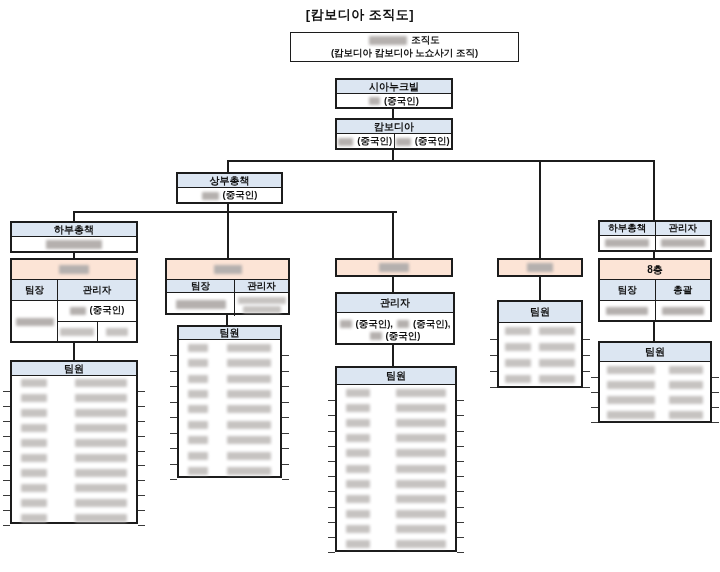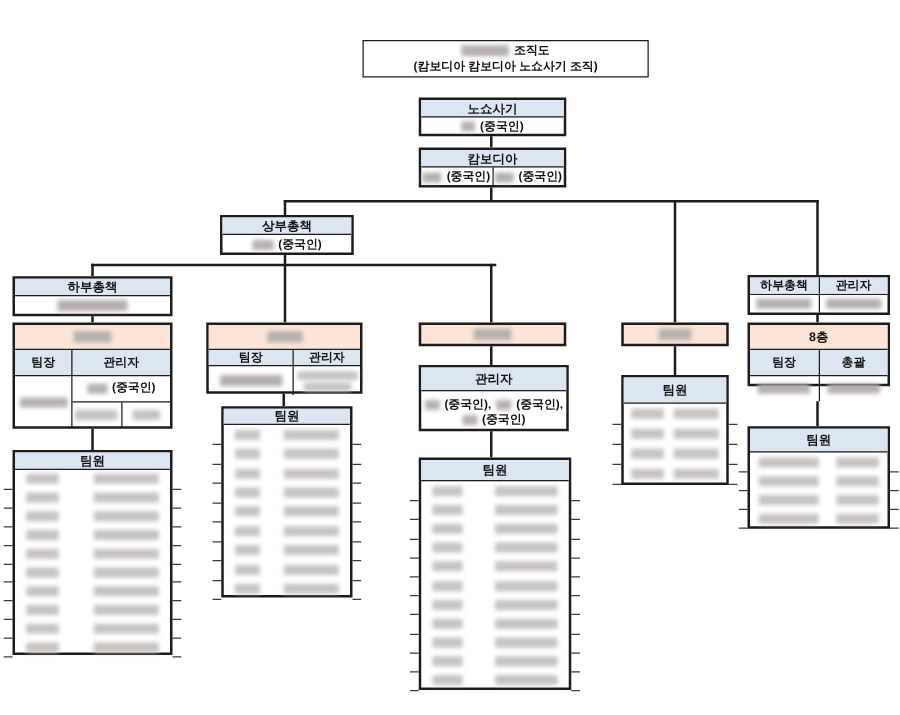--- a/index.html
+++ b/index.html
@@ -32,20 +32,21 @@
   .mrow::before{left:-9px;}
   .mrow::after{right:-9px;}
   .gap{margin-right:4px;}
   .two-line{flex-direction:column;justify-content:center;line-height:12px;}
 </style>
 </head>
 <body>
 
 <div class="canvas">
 
+  <div class="page-title">[캄보디아 조직도]</div>
 
   <div class="line" style="left:392px;top:108px;width:2px;height:10px;"></div>
   <div class="line" style="left:392px;top:149px;width:2px;height:12px;"></div>
   <div class="line" style="left:227px;top:160px;width:428px;height:2px;"></div>
   <div class="line" style="left:227px;top:160px;width:2px;height:12px;"></div>
   <div class="line" style="left:539px;top:160px;width:2px;height:98px;"></div>
   <div class="line" style="left:653px;top:160px;width:2px;height:60px;"></div>
   <div class="line" style="left:227px;top:203px;width:2px;height:55px;"></div>
   <div class="line" style="left:73px;top:211px;width:324px;height:2px;"></div>
   <div class="line" style="left:73px;top:211px;width:2px;height:10px;"></div>
@@ -63,21 +64,21 @@
     <div class="body-line" style="height:14px;">
       <span class="blur gap" style="width:38px;height:9px;"></span>
       <span>조직도</span>
     </div>
     <div class="body-line" style="height:13px;">
       <span>(캄보디아 캄보디아 노쇼사기 조직)</span>
     </div>
   </div>
 
   <div class="box" style="left:335px;top:78px;width:118px;height:31px;">
-    <div class="hdr" style="height:13px;">노쇼사기</div>
+    <div class="hdr" style="height:13px;">시아누크빌</div>
     <div class="body-line" style="height:14px;">
       <span class="blur gap" style="width:11px;height:8px;"></span>
       <span>(중국인)</span>
     </div>
   </div>
 
   <div class="box" style="left:335px;top:118px;width:118px;height:32px;">
     <div class="hdr" style="height:13px;">캄보디아</div>
     <div class="cellrow" style="height:15px;">
       <div class="cell">
@@ -346,21 +347,21 @@
     <div class="cellrow" style="height:15px;border-top:1px solid #1c1c1c;">
       <div class="cell">
         <span class="blur" style="width:44px;height:8px;"></span>
       </div>
       <div class="cell bordered">
         <span class="blur" style="width:44px;height:8px;"></span>
       </div>
     </div>
   </div>
 
-  <div class="box" style="left:598px;top:258px;width:114px;height:51px;">
+  <div class="box" style="left:598px;top:258px;width:114px;height:64px;">
     <div class="hdr salmon" style="height:19px;">8층</div>
     <div class="cellrow" style="height:20px;">
       <div class="cell hdr" style="border-bottom:none;">팀장</div>
       <div class="cell hdr bordered" style="border-bottom:none;">총괄</div>
     </div>
     <div class="cellrow" style="height:21px;border-top:1px solid #1c1c1c;">
       <div class="cell">
         <span class="blur" style="width:42px;height:8px;"></span>
       </div>
       <div class="cell bordered">

